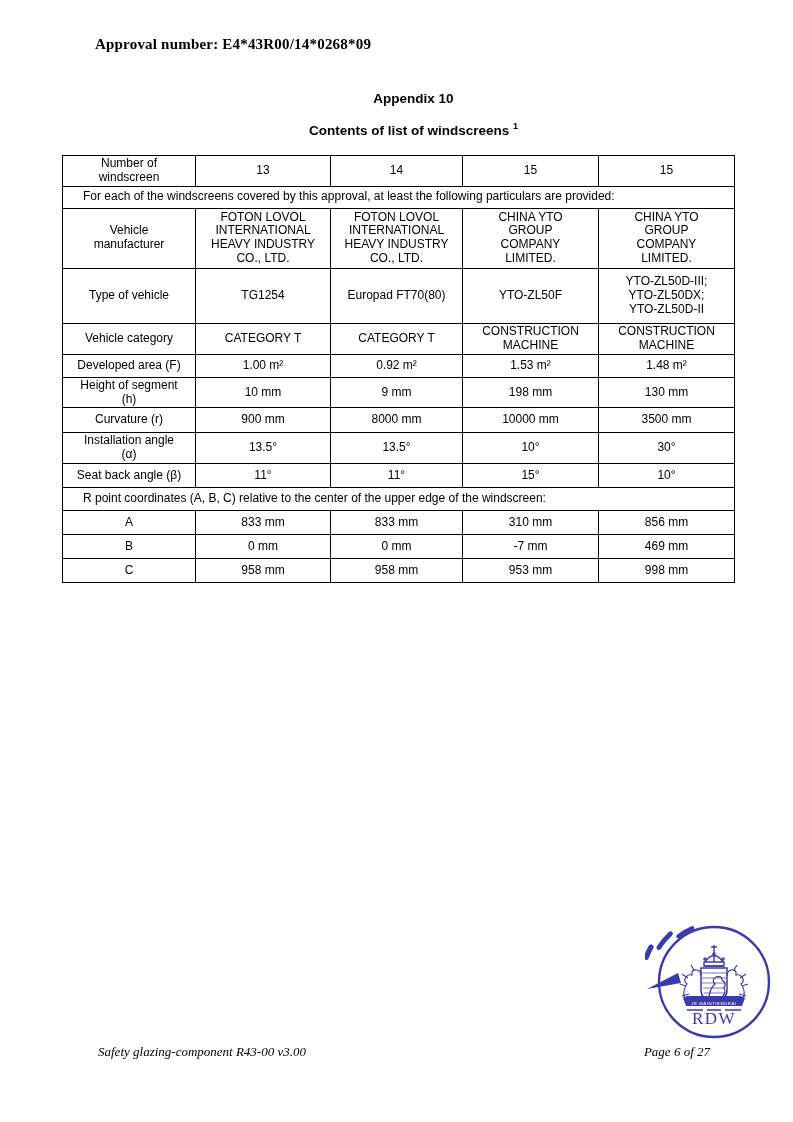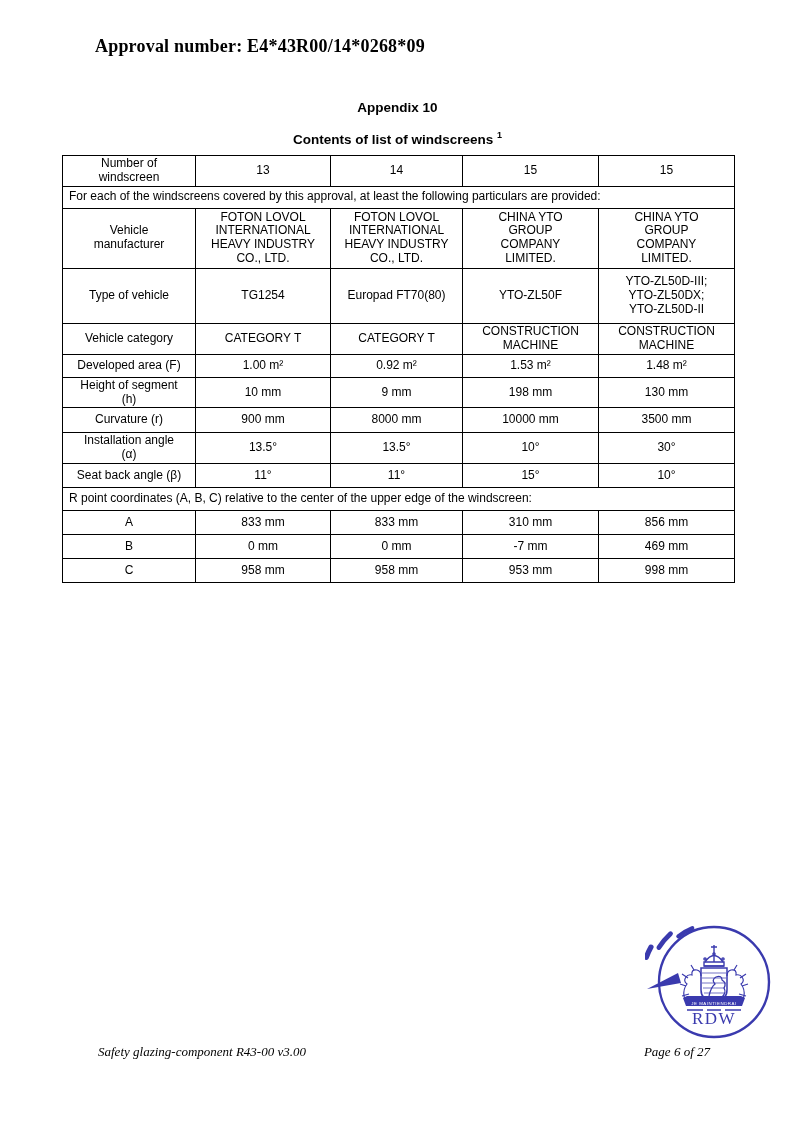--- a/index.html
+++ b/index.html
@@ -11,32 +11,31 @@
     height: 1122px;
     background: var(--page-bg, #ffffff);
     overflow: hidden;
   }
   .approval-line {
     position: absolute;
     left: 95px;
     top: 36px;
     font-family: "Liberation Serif", serif;
     font-weight: bold;
-    font-size: 18px;
+    font-size: 15px;
     letter-spacing: 0.2px;
   }
   .title-appendix, .title-contents {
     position: absolute;
-    left: 62px;
+    left: 78px;
     width: 671px;
     text-align: center;
     font-family: "Liberation Sans", sans-serif;
     font-weight: bold;
     font-size: 13.5px;
-    margin-top: 9px;
   }
   .title-appendix { top: 91px; }
   .title-contents { top: 121px; }
   .title-contents sup { font-size: 9px; }
 
   table.ws-table {
     position: absolute;
     left: 62px;
     top: 155px;
     width: 672px;
@@ -47,21 +46,21 @@
     border: 1px solid #000;
     font-size: 12px;
     line-height: 1.16;
     text-align: center;
     vertical-align: middle;
     padding: 1px 3px;
     white-space: pre-line;
   }
   .ws-table td.note {
     text-align: left;
-    padding-left: 6px;
+    padding-left: 20px;
     white-space: normal;
   }
   tr.h30 td { height: 30px; margin-left: 6px; }
   tr.h22 td { height: 22px; }
   tr.h60 td { height: 60px; }
   tr.h55 td { height: 55px; }
   tr.h28 td { height: 28px; }
   tr.h25 td { height: 25px; text-align: center; }
   tr.h24 td { height: 24px; margin-left: 17px; }
   tr.h23 td { height: 23px; }

